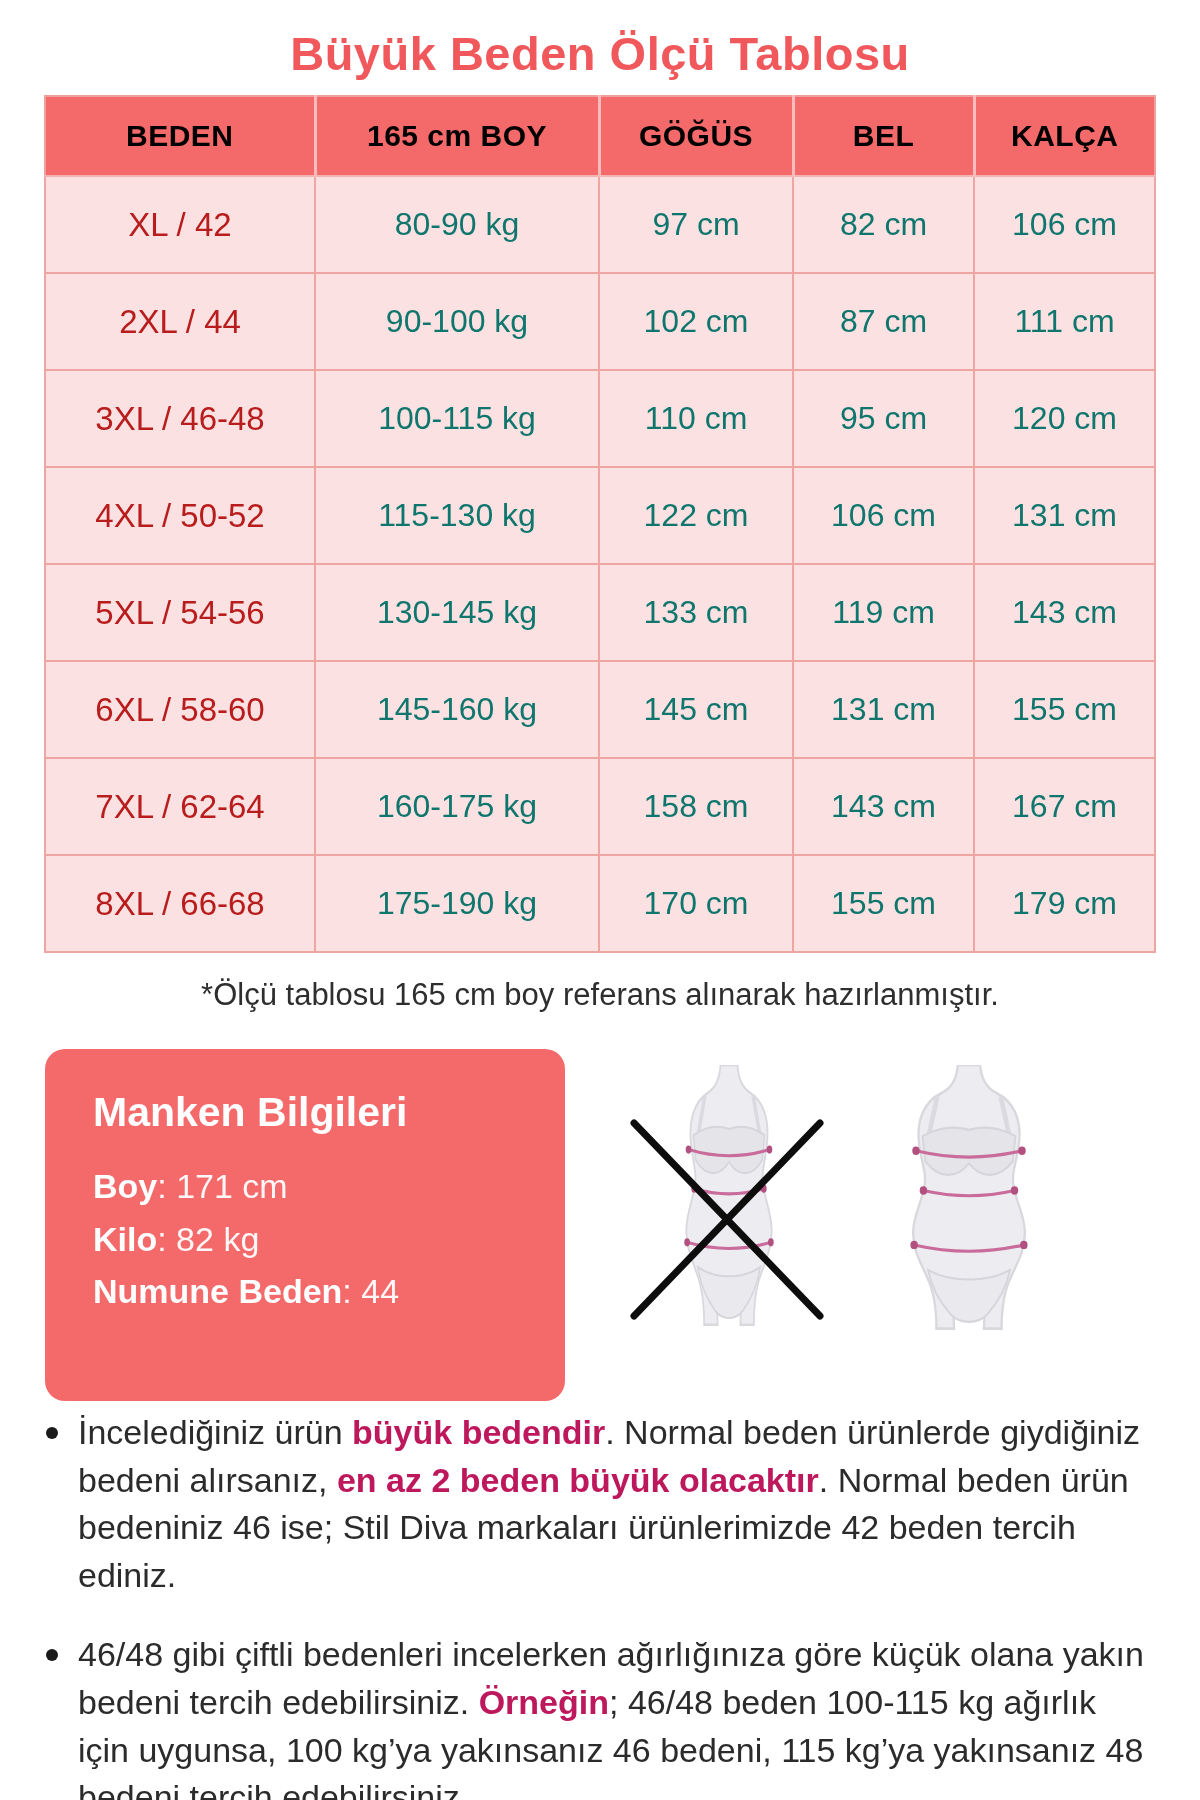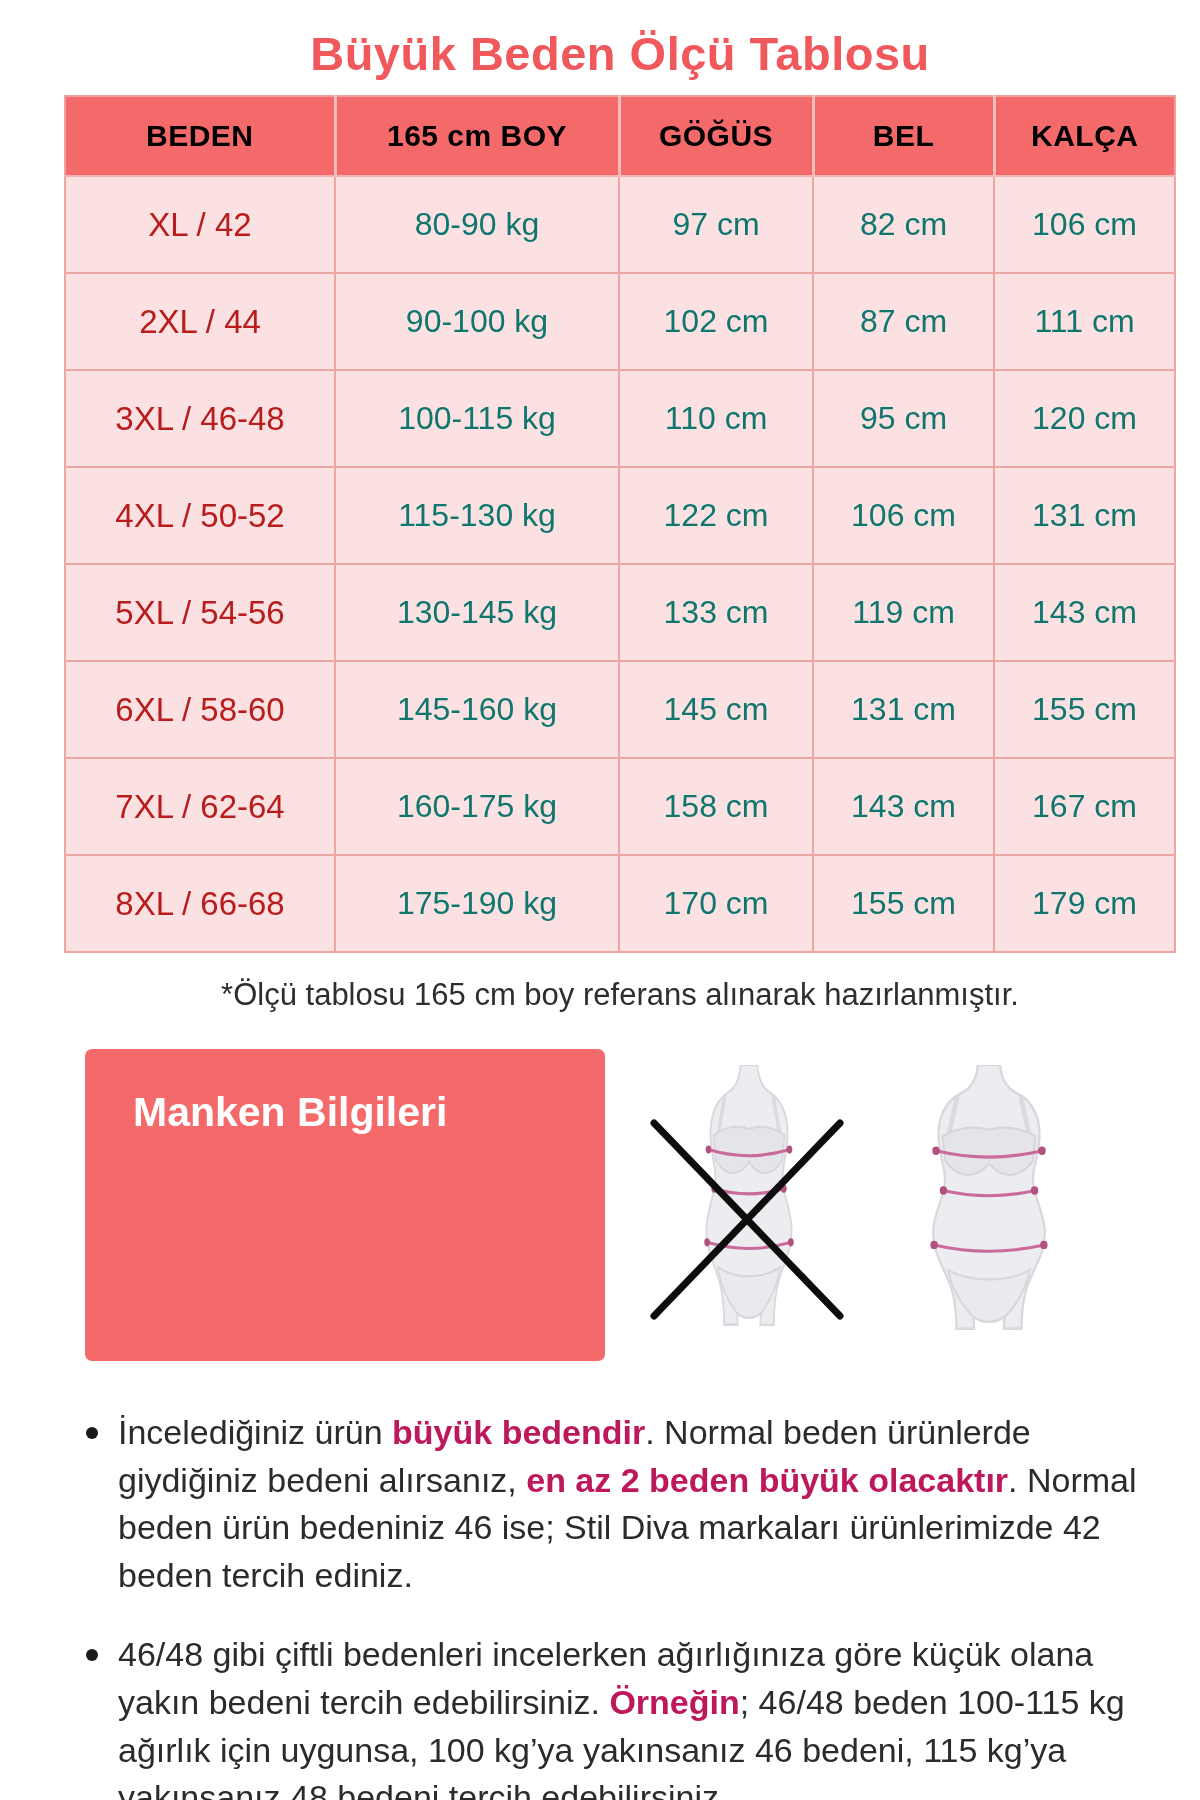--- a/index.html
+++ b/index.html
@@ -1,20 +1,19 @@
 <!DOCTYPE html>
 <html><head>
 <meta charset="utf-8">
 <style>
   html,body { margin:0; padding:0; background:#ffffff; }
   .page {
     position:relative; width:1200px; height:1800px; overflow:hidden;
     font-family:"Liberation Sans", sans-serif; background:#ffffff;
     box-sizing:border-box;
-    padding-left:40px;
   }
   
   .page-title {
     margin:26px 0 14px; text-align:center;
     font-size:47px; font-weight:700; letter-spacing:0.5px;
     color:#F0585C;
   }
   
   table.size-table {
     width:1110px; margin:0 auto; border-collapse:collapse; table-layout:fixed;
@@ -42,22 +41,22 @@
   .footnote {
     margin:24px 0 0; text-align:center;
     font-size:31px; color:#2E2E2E;
   }
   
   .info-row {
     display:flex; align-items:flex-start;
     margin:36px 45px 0; height:316px;
   }
   .model-box {
-    box-sizing:border-box; width:520px; height:312px;
-    background:#F4696A; border-radius:7px;
+    box-sizing:border-box; width:520px; height:352px;
+    background:#F4696A; border-radius:20px;
     padding:40px 48px 0; color:#ffffff;
   }
   .mi-title { font-size:41px; font-weight:700; margin-bottom:24px; }
   .mi-row   { font-size:34px; line-height:1.55; }
   .mi-label { font-weight:700; }
   .mi-value { font-weight:400; opacity:0.95; }
   .figures {
     flex:1; display:flex; justify-content:center; align-items:flex-start;
     gap:76px; padding-top:16px;
   }
@@ -159,20 +158,25 @@
         </tr>
       </tbody>
   </table>
 
   <p class="footnote">*Ölçü tablosu 165 cm boy referans alınarak hazırlanmıştır.</p>
 
   <div class="info-row">
 
     <div class="model-box">
       <div class="mi-title">Manken Bilgileri</div>
+      <div class="mi-fields">
+          <div class="mi-row"><span class="mi-label">Boy</span><span class="mi-value">: 171 cm</span></div>
+          <div class="mi-row"><span class="mi-label">Kilo</span><span class="mi-value">: 82 kg</span></div>
+          <div class="mi-row"><span class="mi-label">Numune Beden</span><span class="mi-value">: 44</span></div>
+        </div>
     </div>
 
     <svg width="0" height="0" style="position:absolute" aria-hidden="true">
       <defs>
         <g id="bodyfig">
           <path d="M 88,0 C 87,12 82,22 70,27 C 52,35 44,52 46,72 C 48,92 55,103 52,116 C 49,132 41,142 40,158 C 39,177 49,190 55,203 C 61,214 65,230 65,252 L 84,252 C 83,235 82,222 92,212 C 96,208 99,206 100,205 C 101,206 104,208 108,212 C 118,222 117,235 116,252 L 135,252 C 135,230 139,214 145,203 C 151,190 161,177 160,158 C 159,142 151,132 148,116 C 145,103 152,92 154,72 C 156,52 148,35 130,27 C 118,22 113,12 112,0 Z" fill="#EDEDF1" stroke="#D8D8DD" stroke-width="2.5"></path>
           <line x1="66" y1="30" x2="57" y2="66" stroke="#DADAE0" stroke-width="5"></line>
           <line x1="134" y1="30" x2="143" y2="66" stroke="#DADAE0" stroke-width="5"></line>
           <path d="M 50,68 C 66,60 84,58 100,62 C 116,58 134,60 150,68 L 147,92 C 132,110 112,108 100,94 C 88,108 68,110 53,92 Z" fill="#E4E4E9" stroke="#D5D5DB" stroke-width="2"></path>
           <path d="M 56,196 C 80,208 120,208 144,196 C 140,214 132,226 120,238 C 110,248 90,248 80,238 C 68,226 60,214 56,196 Z" fill="#E9E9EE" stroke="#D5D5DB" stroke-width="2"></path>

